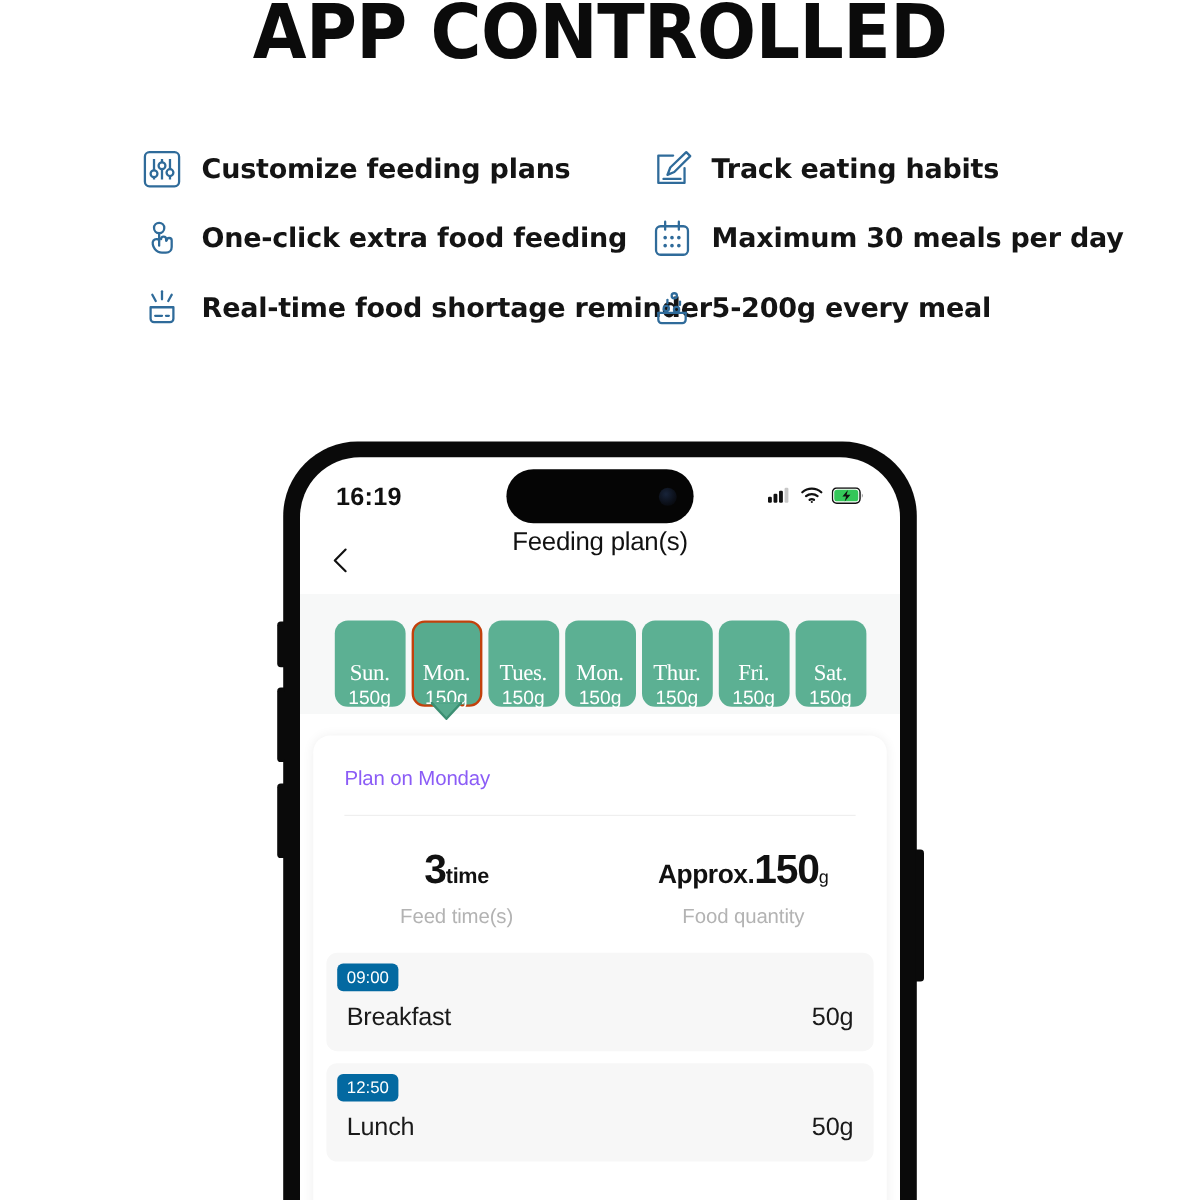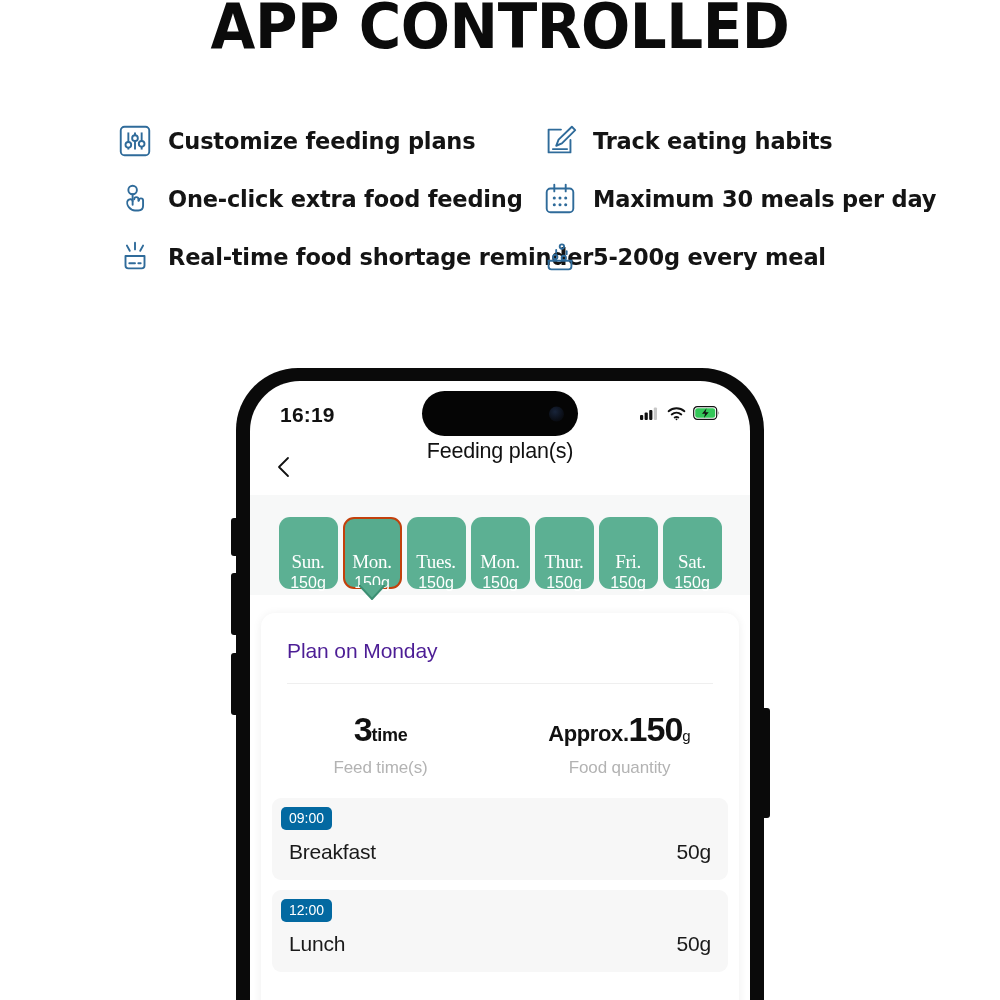--- a/index.html
+++ b/index.html
@@ -156,21 +156,21 @@
     margin: 18px 11px 0 11px;
     background: #fff;
     border-radius: 14px;
     box-shadow: 0 1px 10px rgba(0,0,0,0.07);
     padding: 0 0 4px 0;
     min-height: 420px;
   }
   .plan-title {
     padding: 26px 26px 20px 26px;
     font-family: "Liberation Sans", sans-serif;
-    font-size: 21px; color: #4c1d95; letter-spacing: -0.1px;
+    font-size: 17px; color: #8b5cf6; letter-spacing: -0.1px;
   }
   .plan-divider { height: 1px; background: #efefef; margin: 0 26px; }
 
   .stats { display: flex; padding: 26px 0 20px 0; align-items: flex-end; }
   .stat { flex: 1; text-align: center; }
   .stat .line1 {
     font-family: "Liberation Sans", sans-serif;
     color: #111; white-space: nowrap;
   }
   .stat .big { font-size: 34px; font-weight: 700; letter-spacing: -1px; }
@@ -420,21 +420,21 @@
 
         <div class="meals">
           <div class="meal">
             <span class="time">09:00</span>
             <div class="row">
               <span class="name">Breakfast</span>
               <span class="amt">50g</span>
             </div>
           </div>
           <div class="meal">
-            <span class="time">12:00</span>
+            <span class="time">12:50</span>
             <div class="row">
               <span class="name">Lunch</span>
               <span class="amt">50g</span>
             </div>
           </div>
         </div>
       </div>
 
     </div>
   </div>

